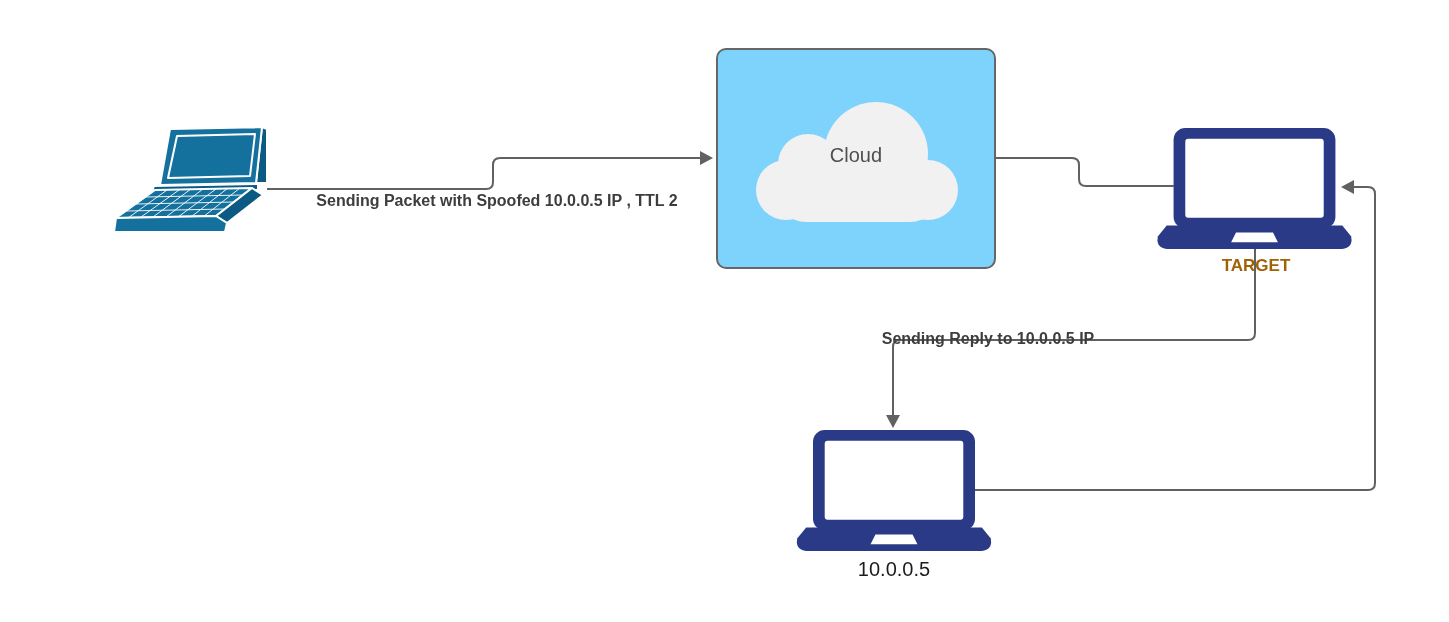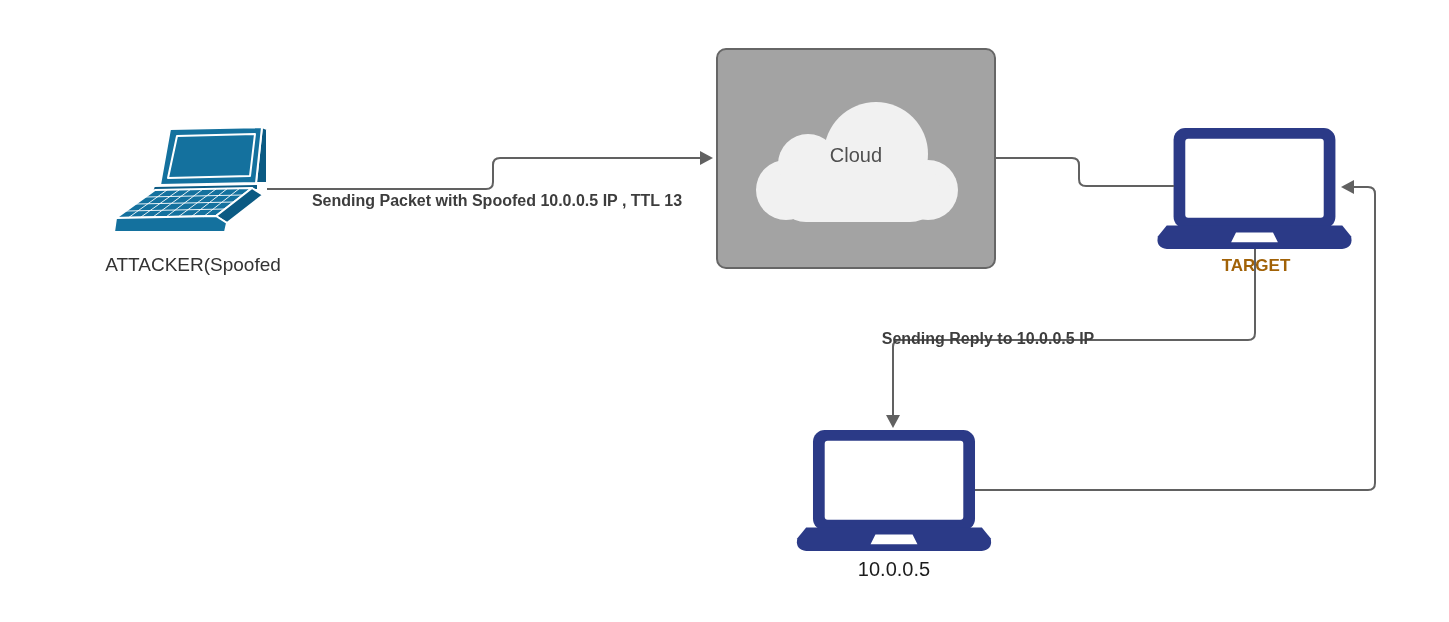--- a/index.html
+++ b/index.html
@@ -30,21 +30,21 @@
   .node-label.attacker{
     left:193px;top:252px;font-size:19px;line-height:26px;
     color:var(--node-text);text-align:center;
   }
   .node-label.target{
     left:1256px;top:256px;font-size:17px;font-weight:700;color:#a16207;
   }
   .node-label.realhost{left:894px;top:558px;font-size:20px;color:#1c1c1c;}
   .cloud-box{
     position:absolute;left:716px;top:48px;width:280px;height:221px;
-    border:2px solid var(--cloud-border);border-radius:10px;background:#a3a3a3;
+    border:2px solid var(--cloud-border);border-radius:10px;background:#7dd3fc;
     box-sizing:border-box;
   }
   .cloud-shape{position:absolute;left:38px;top:52px;}
   .cloud-label{
     position:absolute;left:0;right:0;top:94px;text-align:center;
     font-size:20px;color:var(--cloud-text);
   }
 </style>
 </head>
 <body>
@@ -58,21 +58,20 @@
       <polygon points="77,12 155,10 150,52 68,54" fill="var(--teal)"></polygon>
       <polygon points="54,62 158,60 158,66 52,68" fill="var(--teal-dark)"></polygon>
       <polygon points="55,66 152,64 116,92 16,94" fill="var(--teal)"></polygon>
       <polygon points="152,64 163,71 127,99 116,92" fill="var(--teal-dark)"></polygon>
       <polygon points="16,94 116,92 127,99 125,108 14,108" fill="var(--teal)"></polygon>
     </g>
     <path d="M45 73 L143 71 M36 80 L134 78 M26 87 L125 85 M67 66 L28 94 M79 66 L41 93 M91 65 L53 93 M103 65 L66 93 M116 65 L78 93 M128 64 L91 93 M140 64 L103 93" stroke="#ffffff" stroke-width="1" fill="none" opacity="0.9"></path>
   </svg>
 
   <div class="node-label attacker">
-    <div>ATTACKER(Spoofed</div>
   </div>
 
   <div class="cloud-box">
     <svg class="cloud-shape" width="202" height="120" viewBox="0 0 202 120">
       <g fill="var(--cloud-fill)">
         <circle cx="120" cy="52" r="52"></circle>
         <circle cx="52" cy="62" r="30"></circle>
         <circle cx="30" cy="88" r="30"></circle>
         <circle cx="172" cy="88" r="30"></circle>
         <rect x="20" y="58" width="164" height="62" rx="30"></rect>
@@ -110,16 +109,16 @@
     <g>
       <path d="M 1255 249 L 1255 333 Q 1255 340 1248 340 L 900 340 Q 893 340 893 347 L 893 415"></path>
       <polygon class="arrowhead" points="886,415 900,415 893,428"></polygon>
     </g>
     <g>
       <path d="M 975 490 L 1368 490 Q 1375 490 1375 483 L 1375 194 Q 1375 187 1368 187 L 1354 187"></path>
       <polygon class="arrowhead" points="1354,180 1354,194 1341,187"></polygon>
     </g>
   </svg>
 
-  <div class="edge-label" style="left:497px;top:192px">Sending Packet with Spoofed 10.0.0.5 IP , TTL 13</div>
+  <div class="edge-label" style="left:497px;top:192px">Sending Packet with Spoofed 10.0.0.5 IP , TTL 2</div>
   <div class="edge-label" style="left:988px;top:330px">Sending Reply to 10.0.0.5 IP</div>
 
 </div>
 
 </body></html>

